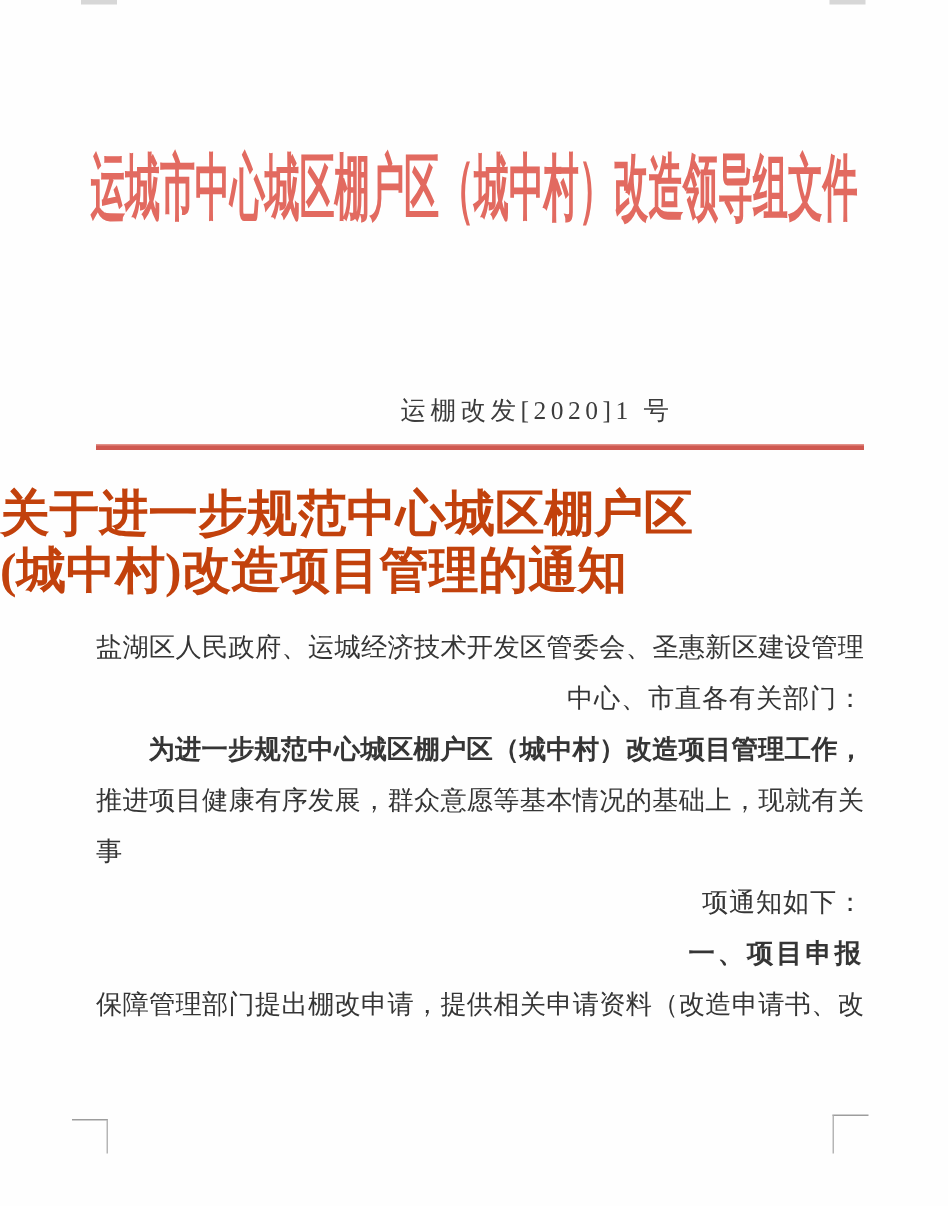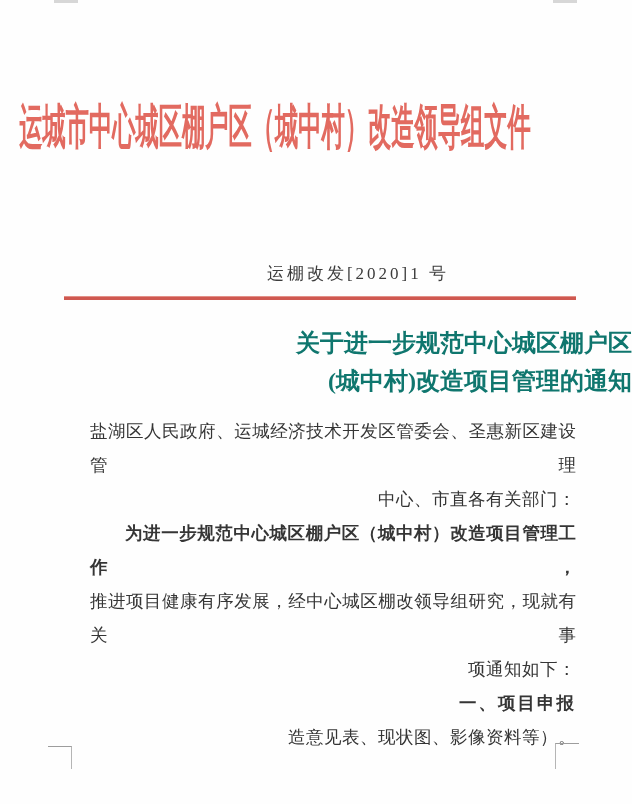--- a/index.html
+++ b/index.html
@@ -14,20 +14,21 @@
   
   .smudge { position: absolute; top: 0; height: 3px; background: #cdcdcd; opacity: .8; }
   .smudge.left  { left: 54px;  width: 24px; }
   .smudge.right { left: 553px; width: 24px; }
 
   
   .red-header {
     position: absolute;
     top: 104px; left: 0; width: 100%; height: 48px;
     line-height: 48px;
+    text-align: center;
   }
   .red-header span {
     display: inline-block;
     font-size: 25px;
     font-weight: bold;
     color: #e26а60;
     white-space: nowrap;
     transform: scale(0.93, 1.92);
     transform-origin: center center;
   }
@@ -46,37 +47,37 @@
     position: absolute;
     top: 296px; left: 64px;
     width: 512px; height: 3px;
     background: #cf5850;
     border-top: 1px solid #e29088;
   }
 
   .doc-title {
     position: absolute;
     top: 324px; left: 0; width: 100%;
-    text-align: right;
-    font-size: 24px;
+    text-align: left;
+    font-size: 33px;
     font-weight: bold;
     line-height: 38px;
-    color: #0f766e;
+    color: #c2410c;
   }
 
   .body-text {
     position: absolute;
     top: 414px; left: 64px;
     width: 512px;
     font-size: 17.5px;
     line-height: 34px;
     color: #353535;
   }
   .line { text-align: right; letter-spacing: .5px; }
-  .line.fill { text-align: justify; text-align-last: justify; letter-spacing: 0; margin-left: 26px; }
+  .line.fill { text-align: justify; text-align-last: justify; letter-spacing: 0; }
   .line.indent { text-indent: 2em; font-weight: bold; }
   .line.bold { font-weight: bold; letter-spacing: 2px; font-family: Liberation Serif, serif; }
 
   
   .corner { position: absolute; }
   .corner.bl {
     left: 48px; top: 746px; width: 23px; height: 22px;
     border-top: 1px solid #9d9d9d; border-right: 1px solid #b5b5b5;
   }
   .corner.br {
@@ -103,24 +104,24 @@
   <div class="doc-title">
     <div>关于进一步规范中心城区棚户区</div>
     <div>(城中村)改造项目管理的通知</div>
   </div>
 
   <div class="body-text">
     <div class="line fill">盐湖区人民政府、运城经济技术开发区管委会、圣惠新区建设管理</div>
     <div class="line">中心、市直各有关部门：</div>
 
     <div class="line fill indent">为进一步规范中心城区棚户区（城中村）改造项目管理工作，</div>
-    <div class="line fill">推进项目健康有序发展，经中心城区棚改领导组研究，现就有关事</div>
+    <div class="line fill">推进项目健康有序发展，群众意愿等基本情况的基础上，现就有关事</div>
     <div class="line">项通知如下：</div>
 
     <div class="line bold indent">一、项目申报</div>
 
-    <div class="line">造意见表、现状图、影像资料等）。</div>
+    <div class="line fill">保障管理部门提出棚改申请，提供相关申请资料（改造申请书、改</div>
   </div>
 
   <div class="corner bl"></div>
   <div class="corner br"></div>
 
 </div>
 
 </body></html>

